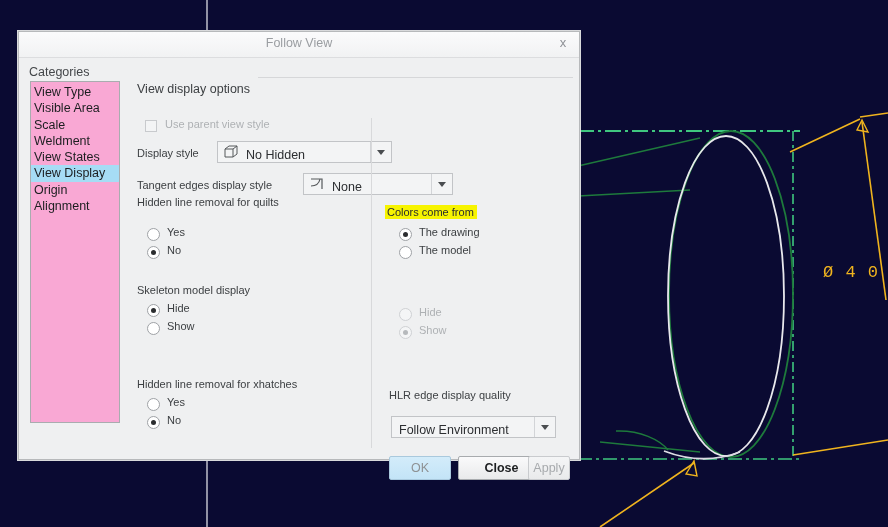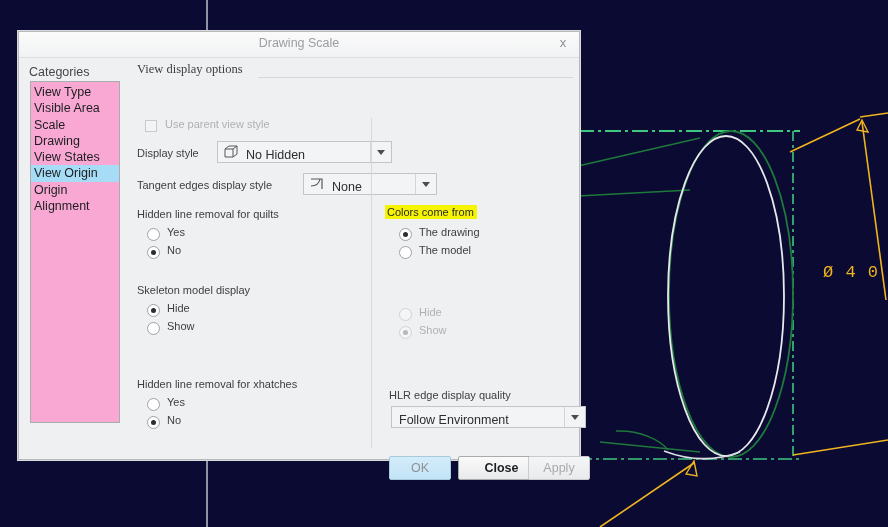--- a/index.html
+++ b/index.html
@@ -228,40 +228,40 @@
     <path d="M 793 455 L 888 440" stroke="#f0b41e" stroke-width="1.6" fill="none"></path>
     <path d="M 600 527 L 694 463" stroke="#f0b41e" stroke-width="1.6" fill="none"></path>
     <path d="M 686 474 L 694 461 L 697 476 Z" fill="none" stroke="#f0b41e" stroke-width="1.4"></path>
 
     <text x="823" y="277" fill="#f0b41e" font-family="Liberation Mono, monospace" font-size="17" letter-spacing="1">Ø 4 0 . 0</text>
   </svg>
 
   <div id="dialog">
 
     <div id="titlebar">
-      <div id="title-text">Drawing Scale</div>
+      <div id="title-text">Follow View</div>
       <div id="close-x">x</div>
     </div>
 
     <div id="cat-label">Categories</div>
 
     <div id="cat-list">
       <div class="cat-item">View Type</div>
       <div class="cat-item">Visible Area</div>
       <div class="cat-item">Scale</div>
-      <div class="cat-item">Drawing</div>
+      <div class="cat-item">Weldment</div>
       <div class="cat-item">View States</div>
-      <div class="cat-item selected">View Origin</div>
+      <div class="cat-item selected">View Display</div>
       <div class="cat-item">Origin</div>
       <div class="cat-item">Alignment</div>
     </div>
 
     <div id="content">
 
-      <div class="grp-head" style="left:14px; top:4px;font-family:Liberation Serif, serif;">View display options</div>
+      <div class="grp-head" style="left:14px; top:24px;">View display options</div>
       <div class="grp-line" style="left:135px; top:19px; width:315px;"></div>
 
       <div class="cb" style="left:22px; top:62px;"></div>
       <div class="lbl dim" style="left:42px; top:60px;">Use parent view style</div>
 
       <div class="lbl" style="left:14px; top:89px;">Display style</div>
       <div class="combo" style="left:94px; top:83px; width:175px;">
         <span class="cico">
           <svg width="16" height="14" viewBox="0 0 16 14">
             <path d="M2 4 L2 12 L10 12 L10 4 Z" fill="none" stroke="#55585b" stroke-width="1"></path>
@@ -269,36 +269,36 @@
             <path d="M10 12 L14 9 L14 1" fill="none" stroke="#55585b" stroke-width="1"></path>
           </svg>
         </span>
         <span class="ctext">No Hidden</span>
         <span class="carrow">
           <i></i>
         </span>
       </div>
 
       <div class="lbl" style="left:14px; top:121px;">Tangent edges display style</div>
-      <div class="combo" style="left:180px; top:115px; width:134px;">
+      <div class="combo" style="left:180px; top:115px; width:150px;">
         <span class="cico">
           <svg width="16" height="14" viewBox="0 0 16 14">
             <path d="M2 2 L13 2 L13 12" fill="none" stroke="#55585b" stroke-width="1.2"></path>
             <path d="M2 9 C 7 9 10 7 11 2" fill="none" stroke="#55585b" stroke-width="1.2"></path>
           </svg>
         </span>
         <span class="ctext">None</span>
         <span class="carrow">
           <i></i>
         </span>
       </div>
 
       <div id="coldiv"></div>
 
-      <div class="lbl" style="left:14px; top:150px;">Hidden line removal for quilts</div>
+      <div class="lbl" style="left:14px; top:138px;">Hidden line removal for quilts</div>
       <div class="radio" style="left:24px; top:170px;"></div>
       <div class="lbl" style="left:44px; top:168px;">Yes</div>
       <div class="radio on" style="left:24px; top:188px;"></div>
       <div class="lbl" style="left:44px; top:186px;">No</div>
 
       <div class="lbl" style="left:14px; top:226px;">Skeleton model display</div>
       <div class="radio on" style="left:24px; top:246px;"></div>
       <div class="lbl" style="left:44px; top:244px;">Hide</div>
       <div class="radio" style="left:24px; top:264px;"></div>
       <div class="lbl" style="left:44px; top:262px;">Show</div>
@@ -316,26 +316,26 @@
       <div class="lbl" style="left:296px; top:168px;">The drawing</div>
       <div class="radio" style="left:276px; top:188px;"></div>
       <div class="lbl" style="left:296px; top:186px;">The model</div>
 
       <div class="radio dim" style="left:276px; top:250px;"></div>
       <div class="lbl dim" style="left:296px; top:248px;">Hide</div>
       <div class="radio dim on" style="left:276px; top:268px;"></div>
       <div class="lbl dim" style="left:296px; top:266px;">Show</div>
 
       <div class="lbl" style="left:266px; top:331px;">HLR edge display quality</div>
-      <div class="combo" style="left:268px; top:348px; width:195px;">
+      <div class="combo" style="left:268px; top:358px; width:165px;">
         <span class="ctext" style="padding-left:7px;">Follow Environment</span>
         <span class="carrow">
           <i></i>
         </span>
       </div>
     </div>
 
     <div class="btn primary" style="left:370px; top:424px; width:62px;">OK</div>
     <div class="btn normal" style="left:439px; top:424px; width:87px;text-align:right;">Close</div>
-    <div class="btn disabled" style="left:509px; top:424px; width:62px;">Apply</div>
+    <div class="btn disabled" style="left:509px; top:424px; width:42px;">Apply</div>
 
   </div>
 </div>
 
 </body></html>

